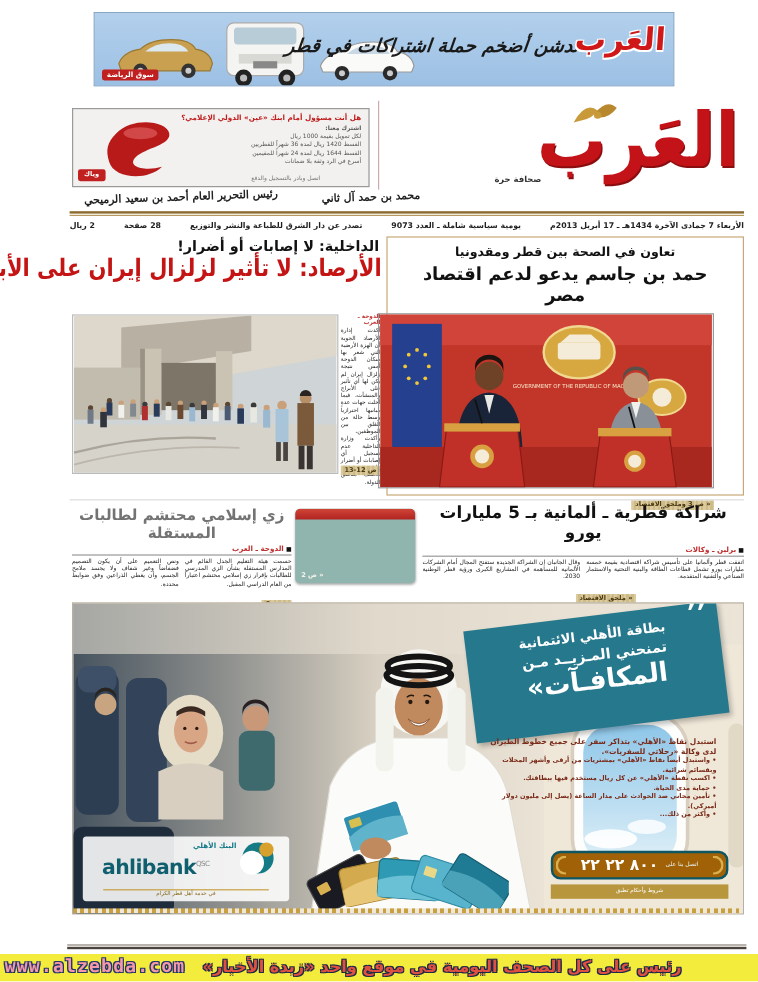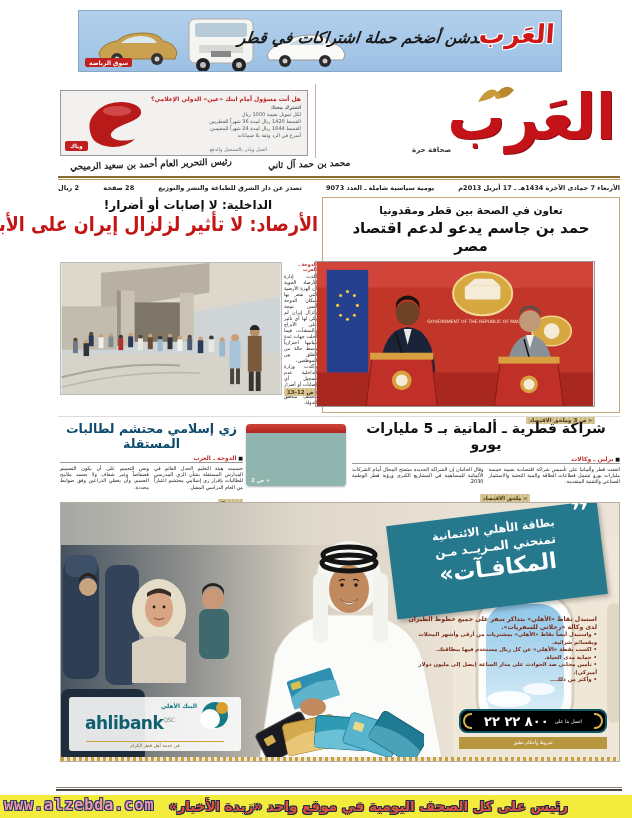--- a/index.html
+++ b/index.html
@@ -35,41 +35,41 @@
   .sig{font-size:9px;font-weight:bold;color:#222;transform:rotate(-2deg);font-family:"DejaVu Serif","Liberation Serif",serif;}
   #sig-chairman{right:10px;top:1px;}
   #sig-editor{left:10px;top:1px;}
 
   
   #date-rule{left:58px;top:176px;width:562px;height:4px;border-top:2px solid #8a6a2e;border-bottom:1px solid #b89a5e;}
   #date-bar{left:58px;top:182px;width:562px;height:12px;display:flex;justify-content:space-between;align-items:center;}
   .date-seg{font-size:6.5px;font-weight:bold;color:#222;white-space:nowrap;}
 
   
-  #lead-kicker{left:60px;top:198px;width:256px;font-size:12px;font-weight:900;color:#111;text-align:center;}
+  #lead-kicker{left:60px;top:198px;width:256px;font-size:12px;font-weight:900;color:#111;text-align:right;}
   #lead-headline{left:56px;top:214px;width:262px;font-size:17.5px;font-weight:900;color:#c41414;text-align:center;white-space:nowrap;transform:scaleY(1.15);}
   #lead-photo{left:60px;top:262px;width:222px;height:133px;border:1px solid #bbb;}
   #lead-col{left:284px;top:262px;width:33px;height:133px;}
   #lead-byline{font-size:4.8px;font-weight:bold;color:#c03030;text-align:right;}
   #lead-body{font-size:4.8px;line-height:6px;color:#222;text-align:justify;margin-top:2px;}
   .page-tag{display:inline-block;background:repeating-linear-gradient(90deg,#dcca9c 0 2px,#cdbb8a 2px 4px);
     color:#4a3a12;font-size:5.5px;font-weight:bold;padding:1px 3px;white-space:nowrap;}
   #lead-tag{left:284px;top:388px;}
 
   
   #conf-box{left:322px;top:197px;width:298px;height:216px;border:1px solid #c8a878;background:#fff;padding:4px 24px;}
   #conf-kicker{font-size:10.5px;font-weight:900;color:#111;text-align:center;margin-top:2px;}
   #conf-headline{font-size:15px;font-weight:900;color:#111;text-align:center;margin-top:3px;}
   #conf-photo{display:block;margin:6px auto 0;border:1px solid #999;}
   #conf-tag{margin:4px 0 0 60px;}
 
   
   #band2{left:58px;top:416px;width:562px;border-top:1px solid #ddd;height:0;}
   #uniform-story{left:60px;top:421px;width:183px;}
-  #uniform-headline{font-size:12.5px;font-weight:900;color:#0c4a6e;text-align:center;}
+  #uniform-headline{font-size:12.5px;font-weight:900;color:#737373;text-align:center;}
   .byline{font-size:6px;font-weight:bold;color:#c03030;border-bottom:1px solid #999;padding-bottom:1px;margin:3px 0 2px;}
   .byline::before{content:"■ ";color:#111;font-size:5px;}
   .two-col{display:flex;gap:5px;}
   .two-col div{flex:1;font-size:5px;line-height:6.2px;color:#222;text-align:justify;}
   #uniform-tag{margin-top:3px;}
   #boston-box{left:246px;top:424px;width:100px;height:62px;background:#8fb5ae;border-radius:4px;
      box-shadow:0 1px 2px rgba(0,0,0,.3);overflow:hidden;}
   #boston-bar{height:9px;background:linear-gradient(180deg,#d04438,#b02420);border-radius:4px 4px 0 0;}
   #boston-text{padding:5px 4px 0;font-size:7px;font-weight:900;color:#7a1c1c;text-align:center;line-height:9px;}
   #boston-tag{position:absolute;left:5px;bottom:3px;font-size:5.5px;font-weight:bold;color:#f2f2ea;}
@@ -87,21 +87,21 @@
   .qline3{font-size:22px;font-weight:900;letter-spacing:3px;margin-top:2px;}
   #ad-body{right:22px;top:112px;width:198px;text-align:right;color:#7a2a18;}
   #ad-lead-line{font-size:6.2px;font-weight:bold;line-height:8px;}
   .ad-bullet{font-size:5.4px;line-height:7.5px;font-weight:bold;}
   .ad-bullet::before{content:"• ";}
   #bank-panel{left:8px;bottom:10px;width:172px;height:54px;background:rgba(255,255,255,.88);border-radius:3px;}
   #bank-ar{right:44px;top:5px;font-size:6px;font-weight:bold;color:#147a86;}
   #bank-en{left:16px;top:16px;font-size:17px;font-weight:900;color:#0f5f6e;letter-spacing:-.5px;direction:ltr;}
   #bank-qsc{font-size:6px;color:#8a8a8a;font-weight:normal;vertical-align:super;}
   #bank-tagline{left:0;right:0;bottom:3px;text-align:center;font-size:4.6px;color:#8a6a20;border-top:1px solid #c8a040;width:80%;margin:0 auto;padding-top:1px;}
-  #phone-chip{right:12px;bottom:28px;width:148px;height:24px;background:#000000;border:2px solid #0d5662;border-radius:8px;
+  #phone-chip{right:12px;bottom:28px;width:148px;height:24px;background:#a16207;border:2px solid #0d5662;border-radius:8px;
      display:flex;flex-direction:row;align-items:center;justify-content:center;gap:6px;}
   #phone-chip::before,#phone-chip::after{content:"";position:absolute;top:2px;bottom:2px;width:7px;border:2px solid #d8b050;}
   #phone-chip::before{left:2px;border-right:none;border-radius:8px 0 0 8px;}
   #phone-chip::after{right:2px;border-left:none;border-radius:0 8px 8px 0;}
   #phone-number{font-size:13px;font-weight:900;color:#fff;letter-spacing:2px;}
   #phone-label{font-size:5px;color:#e8f4f4;}
   #terms-bar{right:12px;bottom:12px;width:148px;height:12px;background:#b8963e;color:#fff;font-size:4.6px;
      text-align:center;line-height:12px;}
   #ad-gold-edge{left:0;right:0;bottom:0;height:4px;background:repeating-linear-gradient(90deg,#c8a040 0 3px,#efe7d8 3px 6px);}
 

